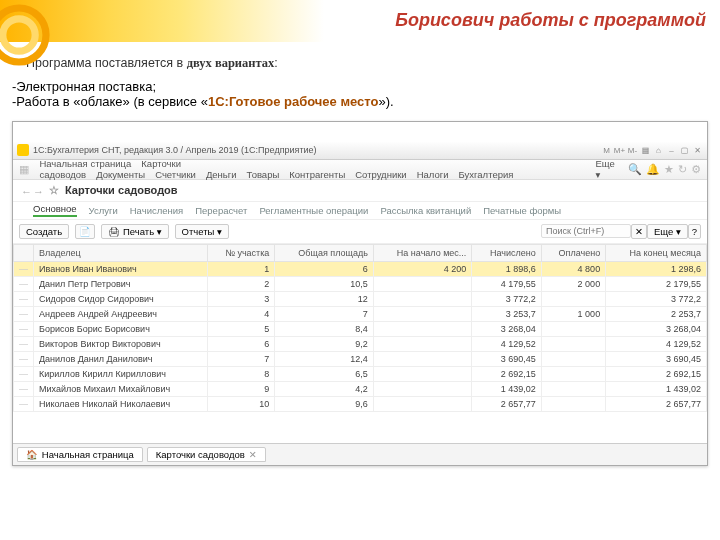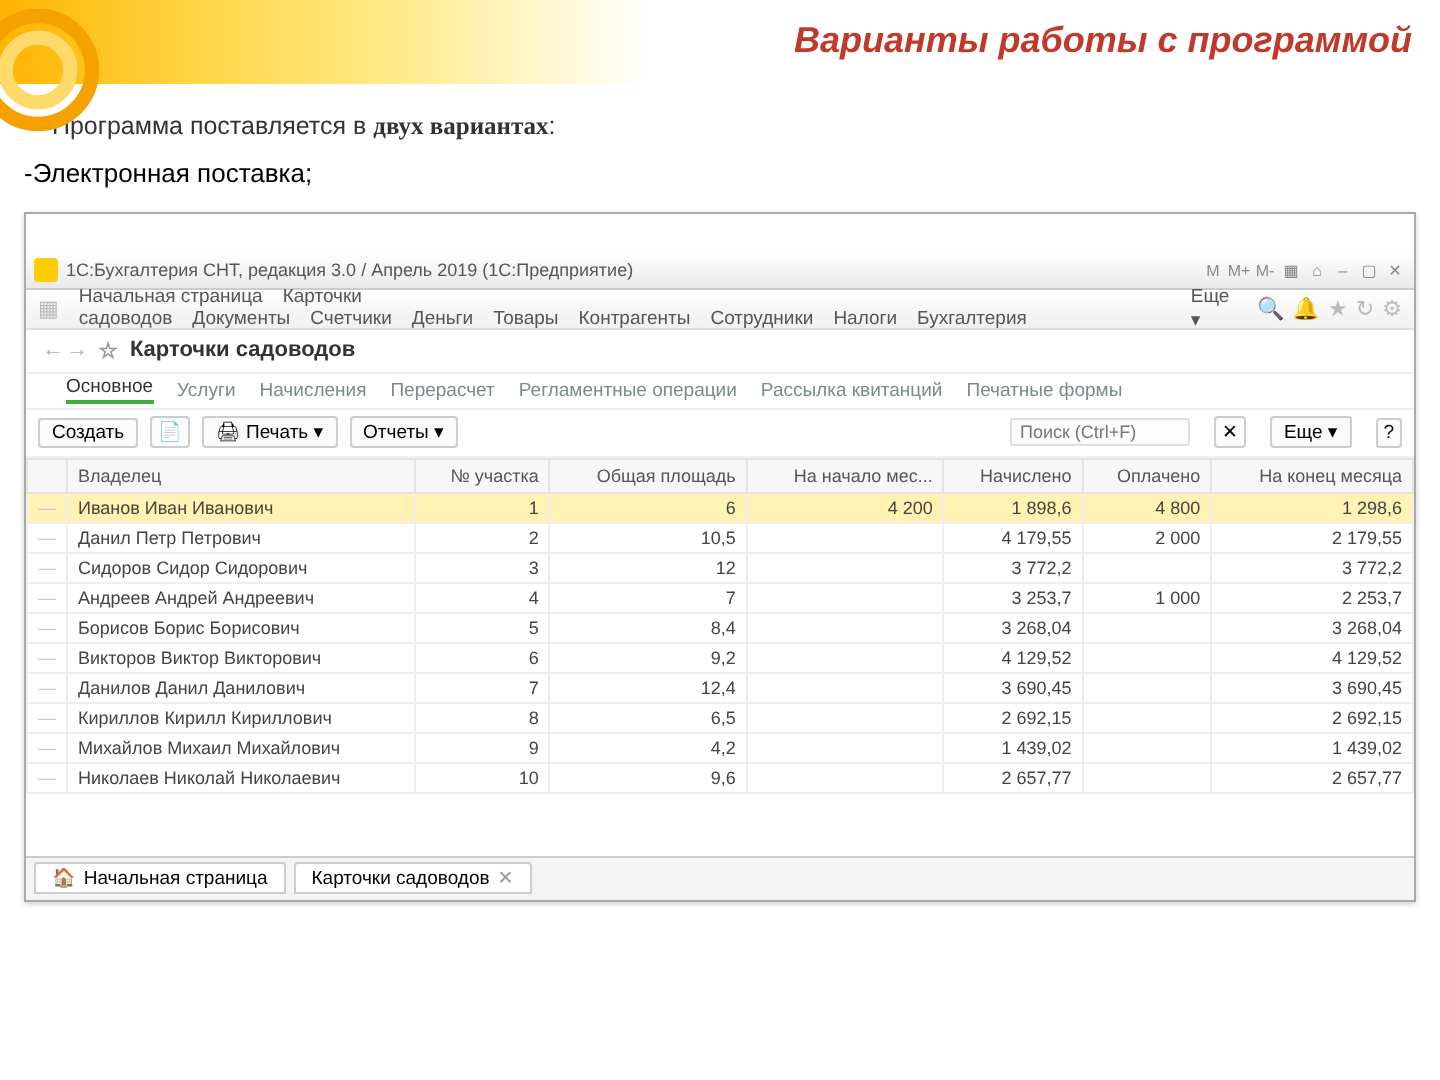--- a/index.html
+++ b/index.html
@@ -25,21 +25,21 @@
   .crumb { height:22px; background:#fff; border-bottom:1px solid #eee; display:flex; align-items:center; padding:0 8px; font-size:11px; font-weight:bold; color:#333; }
   .crumb .arrows { color:#aaa; margin-right:6px; letter-spacing:-1px; }
   .crumb .star { margin-right:6px; color:#999; }
   .subtabs { height:18px; border-bottom:1px solid #eee; display:flex; align-items:center; padding:0 20px; gap:12px; font-size:9.5px; }
   .subtabs span { color:#7b8a8b; }
   .subtabs .active { color:#333; border-bottom:2px solid #44aa44; padding-bottom:1px; }
 
   .toolbar { height:24px; border-bottom:1px solid #eee; display:flex; align-items:center; padding:0 6px; gap:6px; font-size:9.5px; }
   .tbtn { border:1px solid #ccc; border-radius:2px; padding:1px 6px; background:#fafafa; display:flex; align-items:center; gap:3px; }
   .tbtn.small { padding:1px 3px; }
-  .search { margin-left:auto; display:flex; gap:12px; align-items:center; }
+  .search { margin-left:auto; display:flex; gap:0; align-items:center; }
   .search input { border:1px solid #ddd; border-radius:2px; font-size:9px; padding:1px 4px; width:90px; background:#fdfdfd; color:#aaa;}
   .table { flex:1; overflow:auto; }
   table { width:100%; border-collapse:collapse; font-size:9px; }
   th { background:#f7f7f7; text-align:left; padding:3px 5px; border:1px solid #e3e3e3; font-weight:normal; color:#555;}
   td { padding:2px 5px; border:1px solid #eee; color:#444; }
   tr.sel td { background:#fff2b2; }
   .num { text-align:right; }
   .handle { width:12px; text-align:center; color:#ccc; }
 
   .bottombar { height:22px; border-top:1px solid #ccc; background:#f4f4f4; display:flex; align-items:center; padding:0 4px; gap:4px; font-size:9.5px; }
@@ -47,28 +47,31 @@
   .btab .x { color:#999; }
 </style>
 </head>
 <body>
 
 <div class="ribbon">
   <svg class="swirl" viewBox="0 0 100 100">
       <circle cx="50" cy="50" r="30" fill="none" stroke="#f5a100" stroke-width="8"></circle>
       <circle cx="50" cy="50" r="18" fill="none" stroke="#ffd96b" stroke-width="8"></circle>
     </svg>
-  <div class="slide-title">Варианты работы с программой</div>
+  <div class="slide-title">Борисович работы с программой</div>
 </div>
 
 <div class="textblock">
   <span>Программа поставляется в </span><span class="intro-strong">двух вариантах</span><span>:</span>
 </div>
 <div class="bullets">
   <div>-Электронная поставка;</div>
+  <div>
+    <span>-Работа в «облаке» (в сервисе «</span><span class="redlink">1С:Готовое рабочее место</span><span>»).</span>
+  </div>
 </div>
 
 <div class="appwin">
   <div class="titlebar">
     <span class="tb-logo"></span>
     <span class="tb-title">1С:Бухгалтерия СНТ, редакция 3.0 / Апрель 2019 (1С:Предприятие)</span>
     <span class="tb-icons">
       <span>M</span>
       <span>M+</span>
       <span>M-</span>

